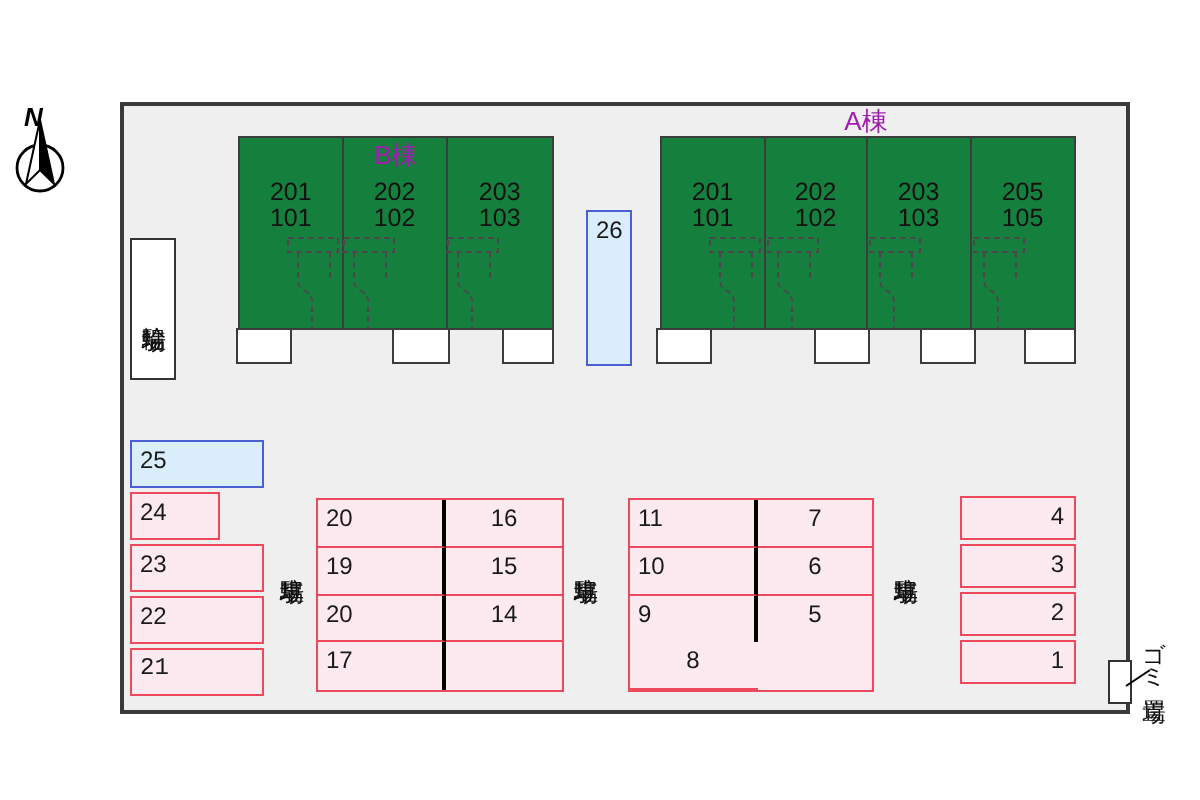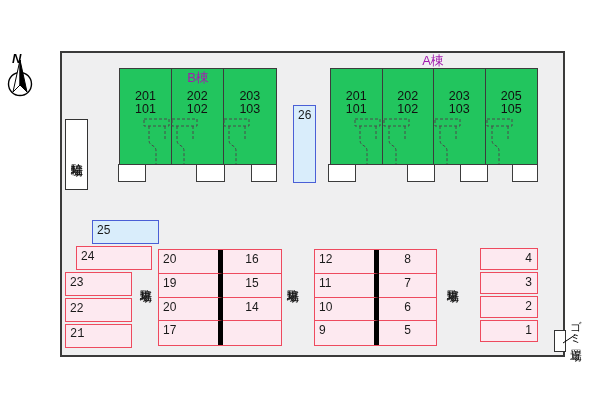--- a/index.html
+++ b/index.html
@@ -3,40 +3,40 @@
 <meta charset="utf-8">
 <style>
   html,body{margin:0;padding:0;background:#ffffff;}
   body{font-family:"Liberation Sans","DejaVu Sans",sans-serif;}
   #canvas{position:relative;width:600px;height:400px;background:#ffffff;overflow:hidden;}
   .abs{position:absolute;}
   
   #site{position:absolute;left:60px;top:51px;width:505px;height:306px;
         background:#efeff0;border:2px solid #3a3a3a;box-sizing:border-box;}
   
-  .building{position:absolute;background:#22c55e;border:1.5px solid #3c3c3c;
+  .building{position:absolute;background:#15803d;border:1.5px solid #3c3c3c;
             box-sizing:border-box;display:flex;}
   .unit{position:relative;height:100%;border-right:1.5px solid #3c3c3c;box-sizing:border-box;}
   .unit:last-child{border-right:none;}
   .unitnum{position:absolute;top:21px;left:0;width:100%;text-align:center;
            font-size:12.5px;line-height:13px;color:#111;}
   .blabel{position:absolute;font-size:13px;color:#a21caf;white-space:nowrap;transform:translateX(-50%);}
   .porch{position:absolute;top:163.5px;height:18px;background:#ffffff;
          border:1.5px solid #3c3c3c;box-sizing:border-box;}
   
   .space{position:absolute;background:#fde9f0;border:1.5px solid #ee4a5e;
          box-sizing:border-box;font-size:12px;color:#1a1a1a;}
   .space .num{display:block;padding:2px 0 0 4px;}
   .space.right .num{text-align:right;padding:2px 5px 0 0;}
   .space.blue{background:#d9edfb;border-color:#4a5fd6;}
   .gridblock{position:absolute;background:#fde9f0;border:1px solid #ee4a5e;
              box-sizing:border-box;display:grid;}
   .cell{box-sizing:border-box;font-size:12px;color:#1a1a1a;padding:2px 5px 0 4px;}
   .cell.bb{border-bottom:1px solid #ee4a5e;}
-  .cell.br{border-right:5px solid #000000;}
+  .cell.br{border-right:2px solid #000000;}
   .cell.r{text-align:center;}
   
   .vtext{writing-mode:vertical-rl;text-orientation:upright;letter-spacing:1px;
          font-size:12px;color:#111;line-height:13px;}
   .whitebox{background:#ffffff;border:1px solid #333;box-sizing:border-box;}
   #bicycle{left:65px;top:119px;width:23px;height:71px;display:flex;
            align-items:center;justify-content:center;}
   .plabel{position:absolute;top:279px;}
   #garbage-box{left:554px;top:330px;width:12px;height:22px;}
   #garbage-label{left:569px;top:312px;font-size:11.5px;}
@@ -91,24 +91,24 @@
         <div class="unit" style="width: 52px;">
           <div class="unitnum"><span>205</span><br><span>105</span></div>
         </div>
       </div>
       <div class="porch" style="left: 328px; width: 28px;"></div>
       <div class="porch" style="left: 407px; width: 28px;"></div>
       <div class="porch" style="left: 460px; width: 28px;"></div>
       <div class="porch" style="left: 512px; width: 26px;"></div>
     </div>
   <div id="parking">
-      <div class="space blue" style="left: 65px; top: 220px; width: 67px; height: 24px; margin-left: 27px;">
+      <div class="space blue" style="left: 65px; top: 220px; width: 67px; height: 24px;">
         <span class="num">25</span>
       </div>
-      <div class="space" style="left: 65px; top: 246px; width: 76px; height: 24px; margin-left: 11px;">
+      <div class="space" style="left: 65px; top: 246px; width: 45px; height: 24px;">
         <span class="num">24</span>
       </div>
       <div class="space" style="left: 65px; top: 272px; width: 67px; height: 24px;">
         <span class="num">23</span>
       </div>
       <div class="space" style="left: 65px; top: 298px; width: 67px; height: 24px;">
         <span class="num">22</span>
       </div>
       <div class="space" style="left: 65px; top: 324px; width: 67px; height: 24px; font-family: Liberation Mono, monospace;">
         <span class="num">21</span>
@@ -119,21 +119,20 @@
       <div class="gridblock" style="left: 158px; top: 249px; width: 124px; height: 97px; grid-template-columns: 64px 59px; grid-template-rows: repeat(4, 1fr); grid-auto-flow: column;">
         <div class="cell bb br"><span>20</span></div>
         <div class="cell bb br"><span>19</span></div>
         <div class="cell bb br"><span>20</span></div>
         <div class="cell br"><span>17</span></div>
         <div class="cell bb r"><span>16</span></div>
         <div class="cell bb r"><span>15</span></div>
         <div class="cell bb r"><span>14</span></div>
       </div>
       <div class="gridblock" style="left: 314px; top: 249px; width: 123px; height: 97px; grid-template-columns: 64px 58px; grid-template-rows: repeat(4, 1fr); grid-auto-flow: column;">
-        <div class="cell bb br"><span>12</span></div>
         <div class="cell bb br"><span>11</span></div>
         <div class="cell bb br"><span>10</span></div>
         <div class="cell br"><span>9</span></div>
         <div class="cell bb r"><span>8</span></div>
         <div class="cell bb r"><span>7</span></div>
         <div class="cell bb r"><span>6</span></div>
         <div class="cell r"><span>5</span></div>
       </div>
       <div class="space right" style="left: 480px; top: 248px; width: 58px; height: 22px;">
         <span class="num">4</span>

